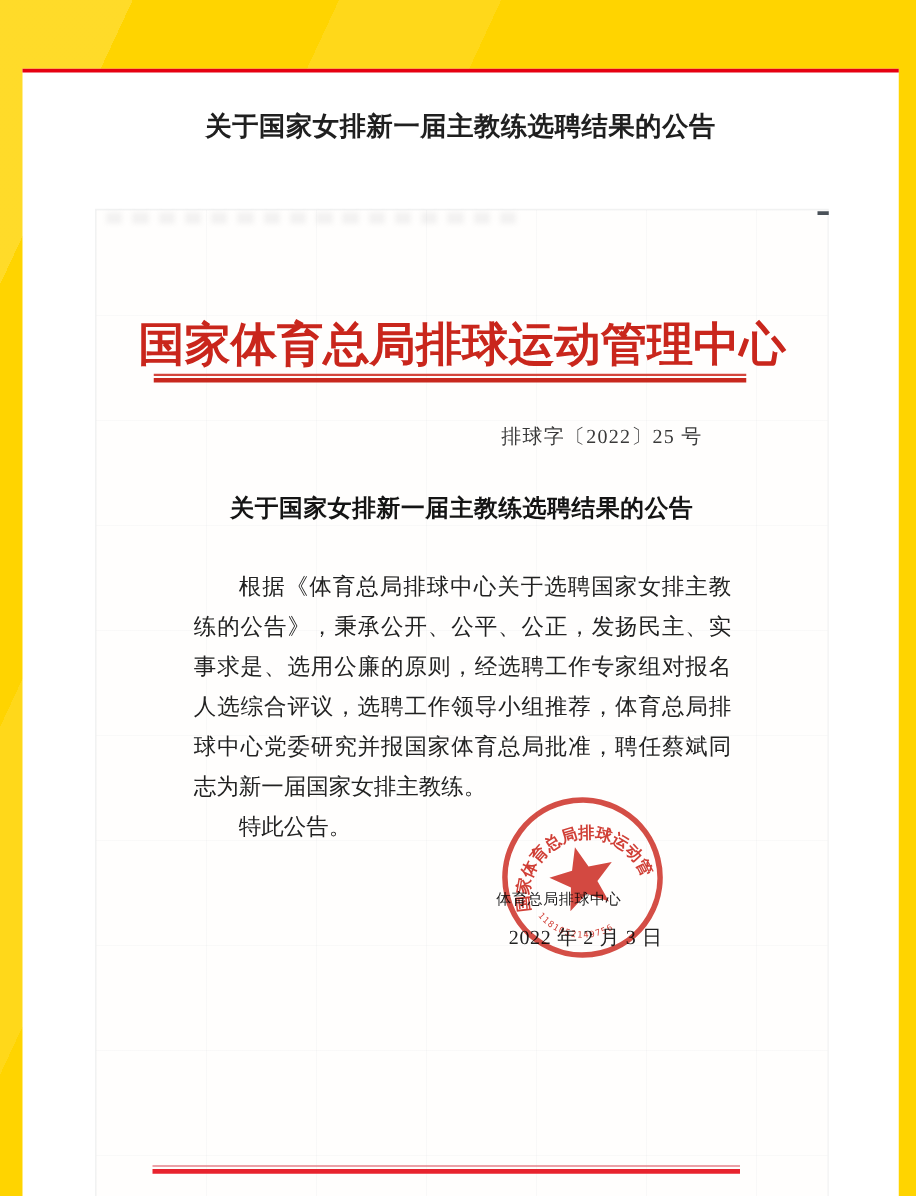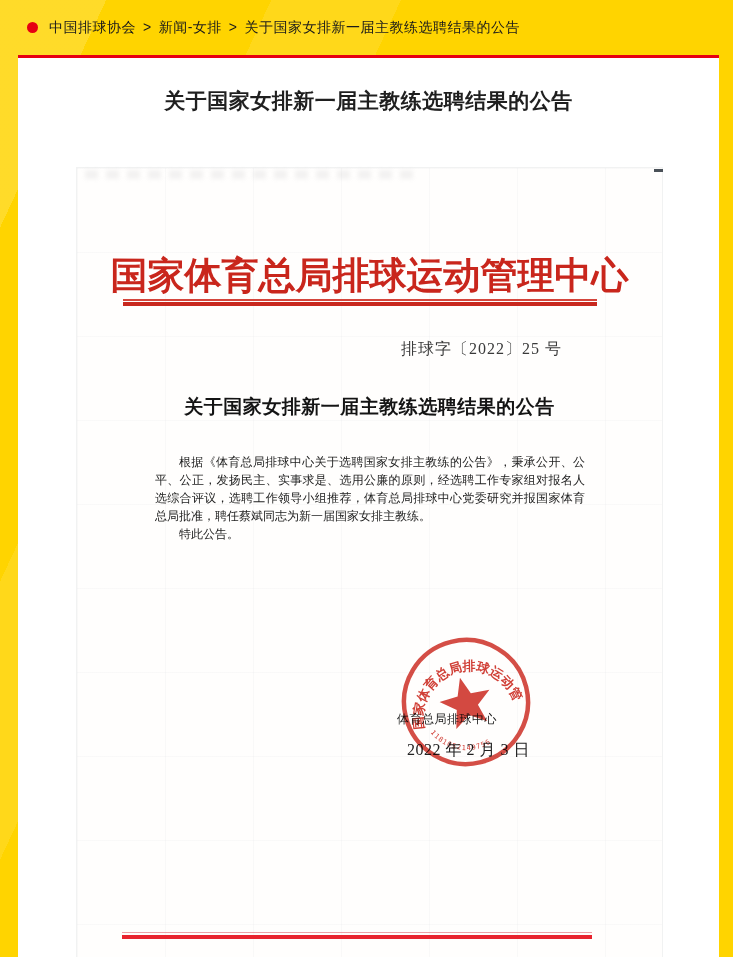--- a/index.html
+++ b/index.html
@@ -73,21 +73,21 @@
     position:absolute; right:100px; top:171px;
     font-size:16px; color:#3a3a3a; letter-spacing:1px; white-space:nowrap;text-align:center;
   }
   .doc-title {
     position:absolute; left:0; top:226px; width:585px;
     text-align:center; font-size:19px; font-weight:bold; color:#141414;
     letter-spacing:0.5px;
   }
   .doc-body {
     position:absolute; left:78px; top:285px; width:430px;
-    font-size:12px; line-height:18px; color:#222222;
+    font-size:18px; line-height:32px; color:#222222;
     text-align:justify;
   }
   .doc-body p { text-indent:2em; }
   .sign-name {
     position:absolute; left:320px; top:543px;
     font-size:12px; color:#222; white-space:nowrap; letter-spacing:0.5px;
   }
   .sign-date {
     position:absolute; left:330px; top:572px;
     font-size:16px; color:#222; white-space:nowrap; letter-spacing:0.5px;
@@ -100,24 +100,20 @@
   .bottom-rule {
     position:absolute; left:45px; top:764px; width:470px; height:7px;
     background:linear-gradient(to bottom, rgba(225,110,120,0.65) 0 1.5px, transparent 1.5px 3px, #E8232E 3px 7px);
   }
 </style>
 </head>
 <body>
 
 <div class="page">
 
-  <div class="crumbbar">
-    <span class="dot"></span>
-    <nav class="crumbs" id="crumbs"><a>中国排球协会</a><span class="sep">&gt;</span><a>新闻-女排</a><span class="sep">&gt;</span><a>关于国家女排新一届主教练选聘结果的公告</a></nav>
-  </div>
 
   <div class="panel">
 
     <h1 class="article-title">关于国家女排新一届主教练选聘结果的公告</h1>
 
 
     <div class="scan">
 
       <div class="scan-smudge"></div>
       <div class="scan-dash"></div>

